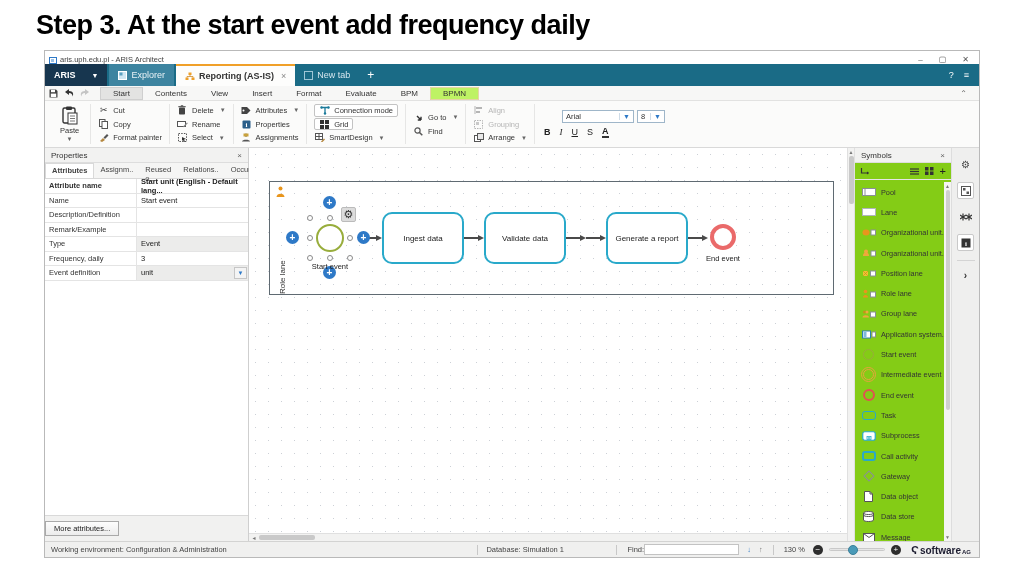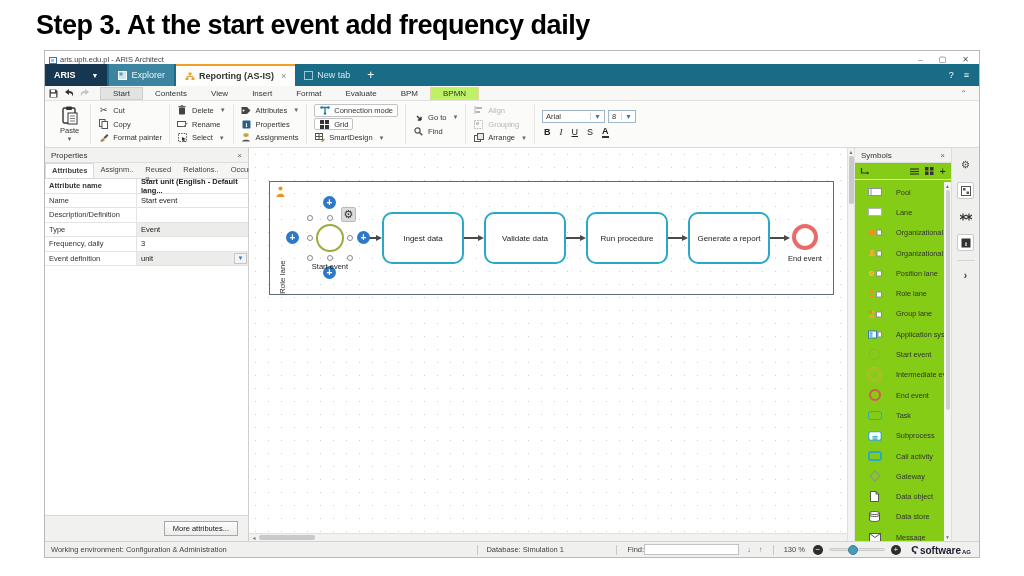--- a/index.html
+++ b/index.html
@@ -65,21 +65,21 @@
   .ptab { padding:2px 6px; color:#444; }
   .ptab.active { background:#fff; border:1px solid #d9d9d9; border-bottom:none; font-weight:bold; }
   .ptable { font-size:7.5px; }
   .prow { display:flex; height:14.5px; border-bottom:1px solid #e4e4e4; align-items:stretch; }
   .pname { width:92px; padding:2px 4px; border-right:1px solid #e4e4e4; color:#333; display:flex; align-items:center; }
   .pval { flex:1; padding:2px 4px; display:flex; align-items:center; color:#222; position:relative; }
   .prow.hdr .pname, .prow.hdr .pval { font-weight:bold; }
   .pval.shaded { background:#ececeb; }
   .pval .ddbox { position:absolute; right:1px; top:1px; bottom:1px; width:13px; border:1px solid #c6c6c6; background:#f4f4f4; display:flex; align-items:center; justify-content:center; color:#2e79c7; font-size:6px; }
   .props-fill { flex:1; background:#fff; }
-  .props-foot { height:26px; background:#f1f1f0; border-top:1px solid #d9d9d9; display:flex; align-items:center; justify-content:flex-end; padding-right:10px; }
+  .props-foot { height:26px; background:#f1f1f0; border-top:1px solid #d9d9d9; display:flex; align-items:center; padding-right:16px; }
   .more-btn { border:1px solid #a9a9a9; background:linear-gradient(#fdfdfd,#ececec); font-size:7.5px; padding:2px 8px; color:#222; }
 
   
   .canvas { flex:1; position:relative; background:#fff; background-image:radial-gradient(#ccd0d6 0.8px, transparent 0.9px); background-size:13px 13px; overflow:hidden; }
   .lane { position:absolute; left:20px; top:33px; width:565px; height:114px; border:1.5px solid #5f6a72; display:flex; align-items:center; padding-left:32px; }
   .lane-label { position:absolute; left:8px; top:0; bottom:0; display:flex; align-items:center; writing-mode:vertical-rl; transform:rotate(180deg); font-size:8px; color:#333; }
   .lane-person { position:absolute; left:5px; top:4px; }
   .task { width:82px; height:52px; border:2px solid #29a9ca; border-radius:10px; background:#fff; display:flex; align-items:center; justify-content:center; font-size:8px; color:#222; text-align:center; flex:none; }
   .flow { display:flex; align-items:center; flex:none; width:20px; }
   .flow .line { flex:1; height:2px; background:#4a4a4a; }
@@ -101,21 +101,21 @@
   
   .vscroll { width:8px; background:#f2f2f1; border-left:1px solid #e0e0e0; border-right:1px solid #e0e0e0; display:flex; flex-direction:column; align-items:center; }
   .vscroll .arr { font-size:5px; color:#777; height:8px; line-height:8px; }
   .vscroll .thumb { width:5px; height:48px; background:#c9c9c9; border-radius:2px; }
 
   
   .symbols { width:96px; background:#84cc16; display:flex; flex-direction:column; position:relative; }
   .sym-tools { height:17px; display:flex; align-items:center; padding:0 5px; gap:6px; border-bottom:1px solid #e6e6e5; color:#333; }
   .sym-tools .right { margin-left:auto; display:flex; gap:6px; align-items:center; }
   .sym-list { flex:1; overflow:hidden; padding-top:2px; }
-  .sym-item { height:20.3px; display:flex; align-items:center; gap:14px; padding-left:12px; }
+  .sym-item { height:20.3px; display:flex; align-items:center; gap:5px; padding-left:6px; }
   .sym-label { font-size:7.3px; color:#333; white-space:nowrap; }
   .si { width:15px; display:flex; justify-content:center; align-items:center; flex:none; }
   .sym-scroll { position:absolute; right:0; top:34px; bottom:0; width:7px; background:#f4f4f3; display:flex; flex-direction:column; align-items:center; }
   .sym-scroll .arr { font-size:5px; color:#777; height:8px; line-height:8px; }
   .sym-scroll .thumb { width:4px; flex:0 0 220px; background:#cfcfcf; border-radius:2px; }
   .sym-scroll .sp { flex:1; }
 
   
   .strip { width:28px; background:#efefee; border-left:1px solid #ddd; display:flex; flex-direction:column; align-items:center; padding-top:8px; gap:9px; }
   .strip .sbtn { width:17px; height:17px; display:flex; align-items:center; justify-content:center; font-size:10px; color:#444; }
@@ -395,21 +395,21 @@
               <rect x="0.5" y="2.5" width="6" height="6" fill="#fff" stroke="#555"></rect>
               <rect x="3.5" y="0.5" width="6" height="6" fill="#e8e8e8" stroke="#555"></rect>
             </svg>
           </span>
           <span>Arrange</span>
           <span class="dd">▼</span>
         </div>
     </div>
     <div class="rgroup" style="border-right:none;">
       <div class="fontrow">
-        <div class="sel-box" style="width:63px;">
+        <div class="sel-box" style="width:72px;margin-left:20px;">
           <span>Arial</span>
           <span class="arrow-btn">▼</span>
         </div>
         <div class="sel-box" style="width:28px;">
           <span>8</span>
           <span class="arrow-btn">▼</span>
         </div>
       </div>
       <div class="fmtrow">
         <span style="font-weight:bold;">B</span>
@@ -439,20 +439,24 @@
         <div class="prow hdr">
           <div class="pname">Attribute name</div>
           <div class="pval">Start unit (English - Default lang...</div>
         </div>
         <div class="prow">
           <div class="pname">Name</div>
           <div class="pval">Start event</div>
         </div>
         <div class="prow">
           <div class="pname">Description/Definition</div>
+          <div class="pval"></div>
+        </div>
+        <div class="prow">
+          <div class="pname">Remark/Example</div>
           <div class="pval"></div>
         </div>
         <div class="prow">
           <div class="pname">Type</div>
           <div class="pval shaded">Event</div>
         </div>
         <div class="prow">
           <div class="pname">Frequency, daily</div>
           <div class="pval">3</div>
         </div>
@@ -505,21 +509,20 @@
         <div class="task">Ingest data</div>
         <div class="flow">
             <span class="line"></span>
             <span class="head"></span>
           </div>
         <div class="task">Validate data</div>
         <div class="flow">
             <span class="line"></span>
             <span class="head"></span>
           </div>
-        <div class="task">Run procedure</div>
         <div class="flow">
             <span class="line"></span>
             <span class="head"></span>
           </div>
         <div class="task">Generate a report</div>
         <div class="flow">
             <span class="line"></span>
             <span class="head"></span>
           </div>
 

